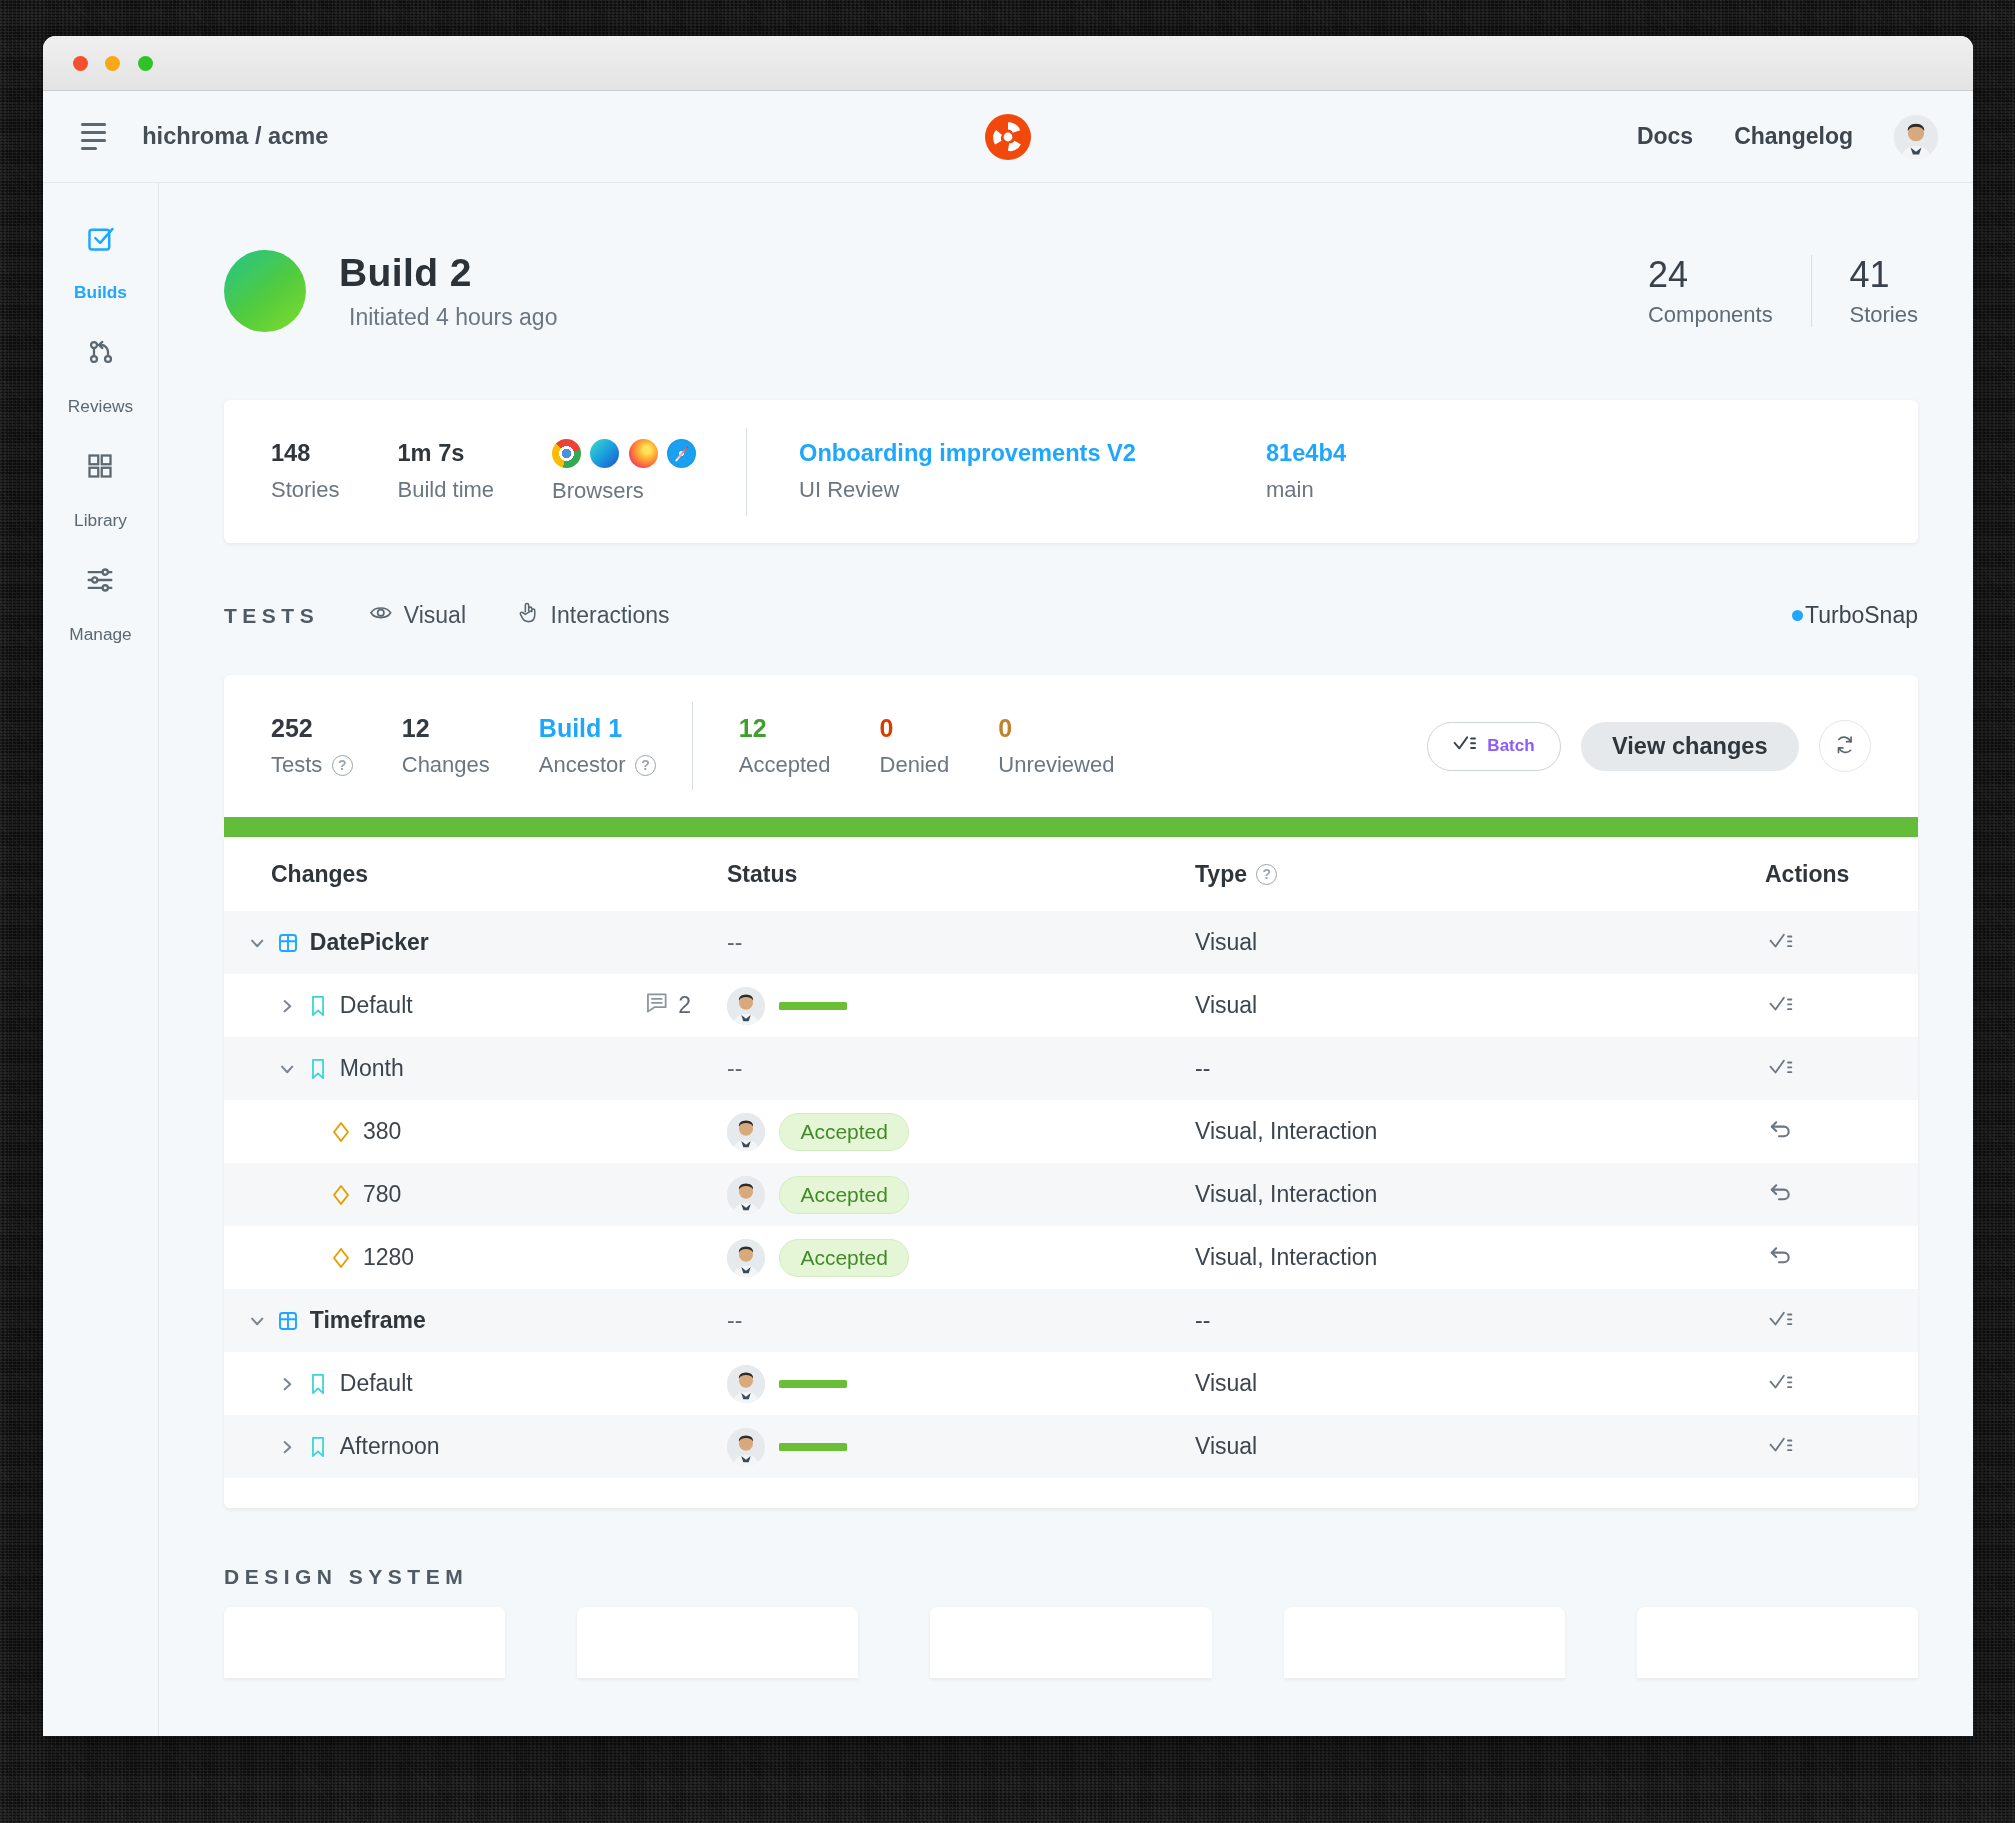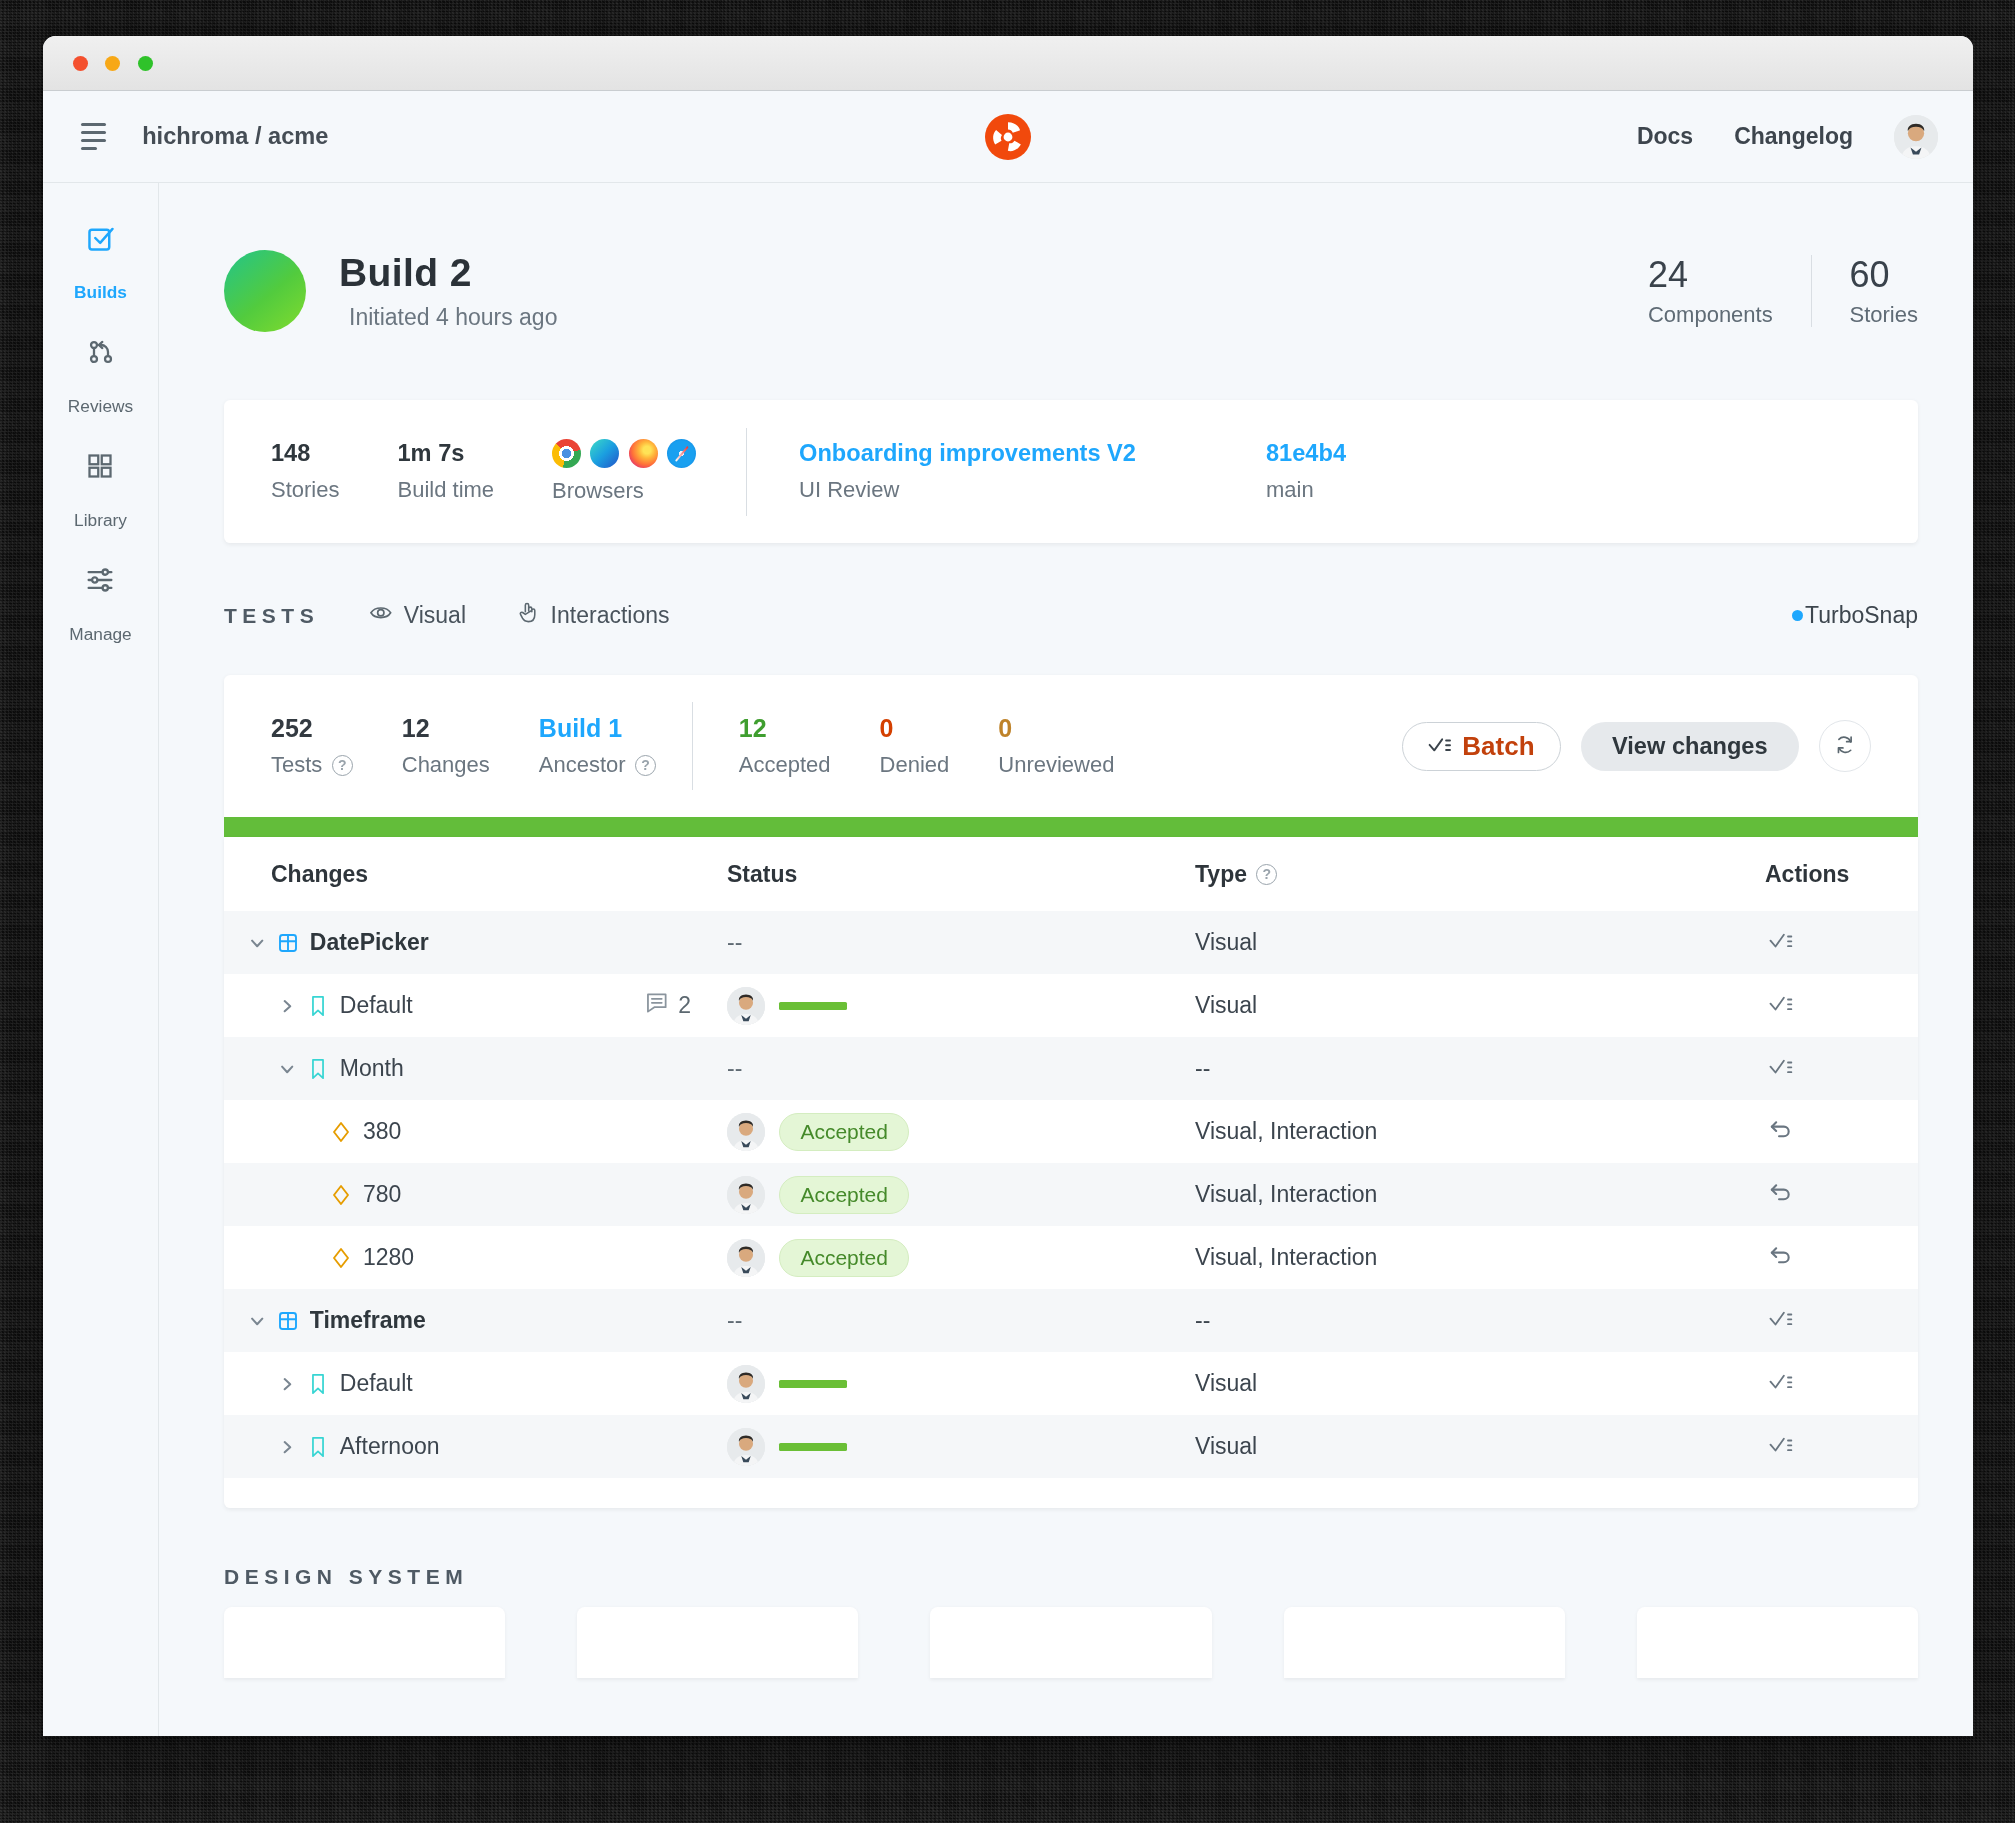--- a/index.html
+++ b/index.html
@@ -95,21 +95,21 @@
   .stat-value.good{color:#3f9e2f;}
   .stat-value.bad{color:#d44000;}
   .stat-value.warn{color:#bf832a;}
   .stat-label{font-size:22px; color:#6b7680; margin-top:9.4px; display:flex; align-items:center;}
   .q{display:inline-flex; width:21px; height:21px; border:1.6px solid #9aa4ac; border-radius:50%;
      color:#9aa4ac; font-size:14px; align-items:center; justify-content:center; margin-left:9.4px; font-weight:700;}
   .stats-card .vdiv{height:88px; margin:0 46px 0 0;}
   .stats-actions{margin-left:auto; display:flex; align-items:center;}
   .btn{border:none; cursor:pointer; font-family:inherit; font-weight:700; display:flex; align-items:center; justify-content:center;}
   .btn-batch{height:49px; border:1.6px solid #ccd2d7; border-radius:25px; background:#fff;
-     gap:11px; padding:0 25px; font-size:26px; color:#c2410c;}
+     gap:11px; padding:0 25px; font-size:17px; color:#8b5cf6;}
   .btn-gray{height:49px; border-radius:25px; background:#e6e9ec; padding:0 31px; font-size:23.6px; color:#2f373d;}
   .btn-viewchanges{margin-left:20.4px;}
   .btn-refresh{width:52px; height:52px; border-radius:50%; border:1.6px solid #e2e6ea; background:#fff; margin-left:20.4px;}
   
   .progress-strip{height:20.4px; background:#63bd3a;}
   .table-card{border-radius:0 0 6.3px 6.3px; padding-bottom:30px; box-shadow:0 1.6px 4.7px rgba(0,0,0,.06); background:#fff;}
   .thead,.trow{display:grid; grid-template-columns:503px 468px 570px 1fr; align-items:center;}
   .thead{height:74px; font-size:23px; font-weight:700; color:#2e353b;}
   .thead .cell:first-child{padding-left:47px;}
   .th-type{display:flex;align-items:center;}
@@ -249,21 +249,21 @@
           <div class="build-title">Build 2</div>
           <div class="build-sub">Initiated 4 hours ago</div>
         </div>
         <div class="build-counts">
           <div>
             <div class="count-num">24</div>
             <div class="count-label">Components</div>
           </div>
           <span class="vdiv"></span>
           <div>
-            <div class="count-num">60</div>
+            <div class="count-num">41</div>
             <div class="count-label">Stories</div>
           </div>
         </div>
       </section>
 
       <section class="card summary-card">
         <div class="sum-item">
           <div class="sum-value">148</div>
           <div class="sum-label">Stories</div>
         </div>

